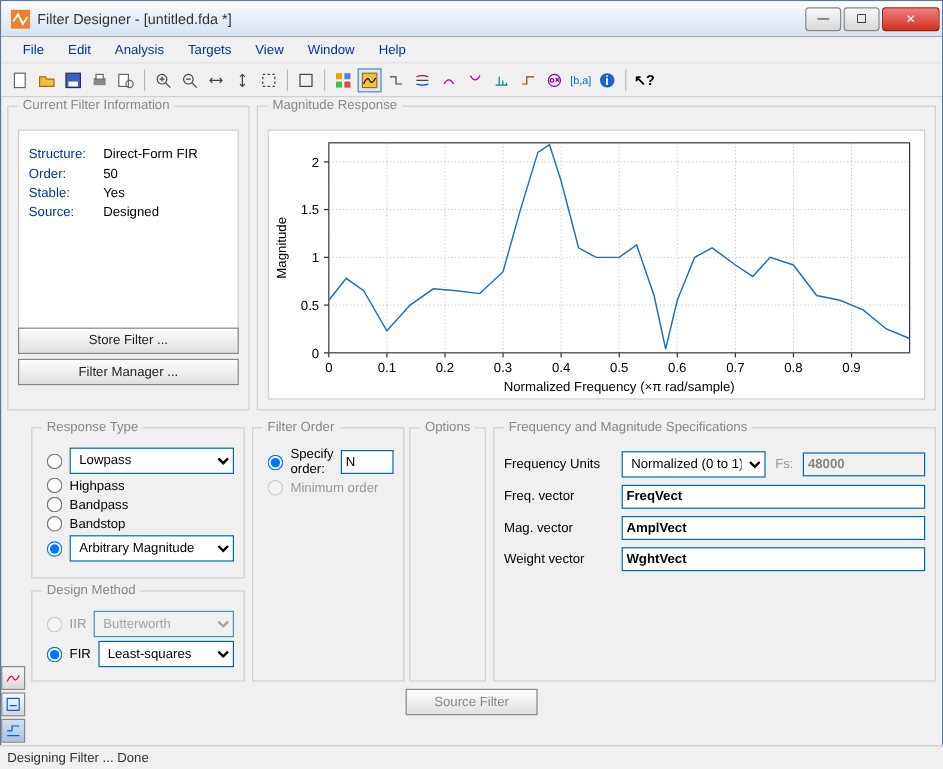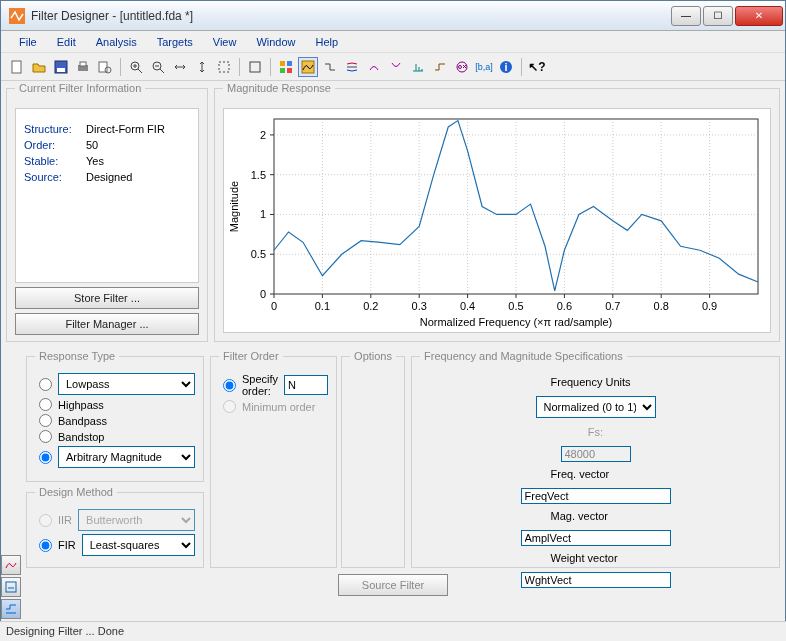--- a/index.html
+++ b/index.html
@@ -18,41 +18,41 @@
 .content { position:absolute; top:82px; left:6px; right:6px; bottom:22px; }
 fieldset { border:1px solid #d0d0d0; padding: 8px; background:#f0f0f0; margin:0;}
 legend { color:#333; padding:0 4px; font-size:11px;}
 .gray-legend { color:#888; }
 .top-row { display:flex; gap:6px; height:260px; margin-bottom:8px;}
 .cfi { flex:0 0 202px; position:relative;}
 .cfi-inner{ border:1px solid #ccc; background:#fff; position:absolute; top:14px; left:8px; right:8px; bottom:58px; padding:10px 8px;}
 .cfi-row{display:flex; margin:4px 0;}
 .cfi-label{color:#003399; width:62px;}
 .cfi-val{color:#000;}
-.cfi-btns{position:absolute; bottom:6px; left:8px; right:8px;}
+.cfi-btns{position:absolute; bottom:20px; left:8px; right:8px;}
 .wide-btn{width:100%; height:22px; margin-top:4px; border:1px solid #888; background:linear-gradient(#fdfdfd,#e0e0e0); cursor:pointer; font-size:11px; color:#222;}
 .mag-resp{flex:1; position:relative;}
 #chart{position:absolute; top:14px; left:8px; right:8px; bottom:8px; border:1px solid #ccc; background:#fff;}
 .chart-svg{width:100%; height:100%;}
 .bottom-row{display:flex; height:218px; gap:6px;}
 .side-tabs{position:absolute; left:-5px; bottom:0; width:22px;}
 .side-tab{width:20px; height:20px; border:1px solid #888; margin-top:2px; background:linear-gradient(#f8f8f8,#d8d8d8); display:flex;align-items:center;justify-content:center; cursor:pointer;}
 .side-tab.active{background:linear-gradient(#d0e0f8,#a8c0e0);}
 .col1{flex:0 0 178px; display:flex; flex-direction:column; gap:4px; margin-left:20px;}
 .col2{flex:0 0 176px; display:flex; flex-direction:row; gap:4px;}
 .col3{flex:1;}
 .radio-row{display:flex; align-items:center; margin:3px 0; gap:6px;}
 .radio-row input[type=radio]{margin-left:4px;}
 select,input[type=text]{border:1px solid #0369a1; background:#fff; padding:1px 3px; font-size:11px; height:20px;}
 select{height:22px;}
 .disabled-text{color:#999;}
 input[disabled],select[disabled]{background:#f0f0f0; color:#888;}
-.spec-row{display:flex; align-items:center; margin:6px 0; gap:8px;flex-direction:column;}
+.spec-row{display:flex; align-items:center; margin:6px 0; gap:8px;}
 .spec-label{width:90px;}
-.spec-row input[type=text]{flex:1;}
+.spec-row input[type=text]{flex:1;font-weight:bold;}
 .design-btn-row{margin-top:6px; text-align:center;}
 .design-btn{width:110px; height:22px; border:1px solid #888; background:linear-gradient(#fdfdfd,#e0e0e0); color:#888; cursor:default;}
 .statusbar{position:absolute; bottom:0; left:0; right:0; height:20px; border-top:1px solid #ccc; background:#f0f0f0; padding:2px 6px; color:#333; font-size:12px;}
 .hl{ stroke:#999; stroke-width:0.5;}
 </style>
 </head>
 <body>
 
 <div class="titlebar">
   <svg class="titlebar-icon" viewBox="0 0 16 16">

